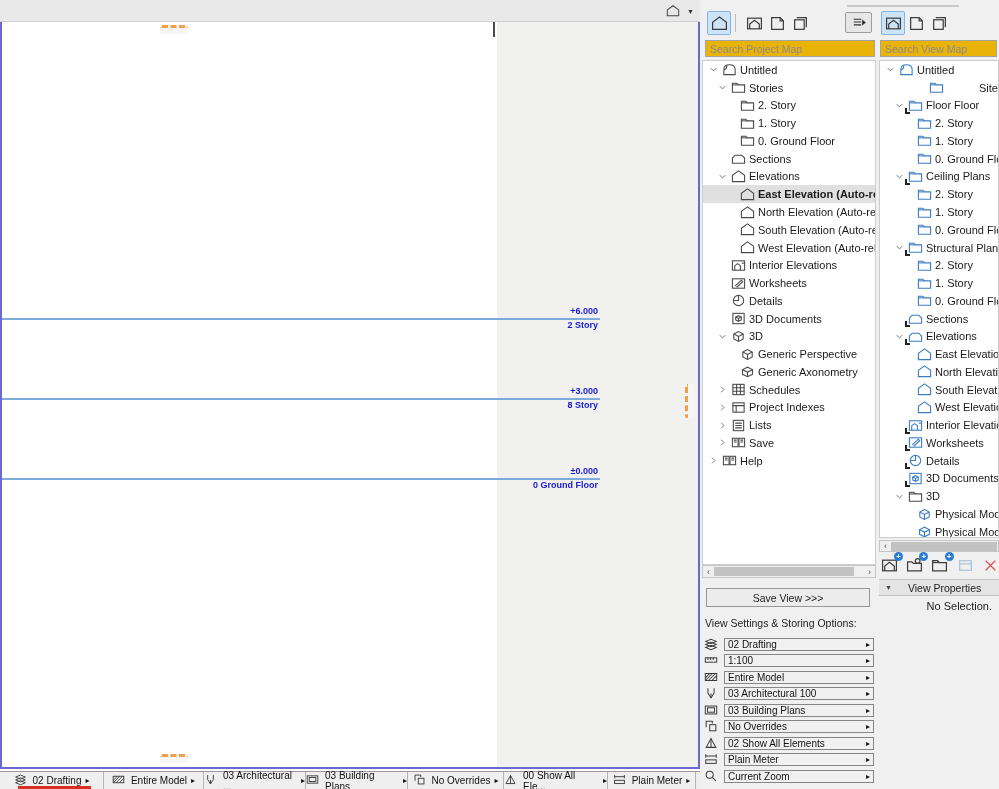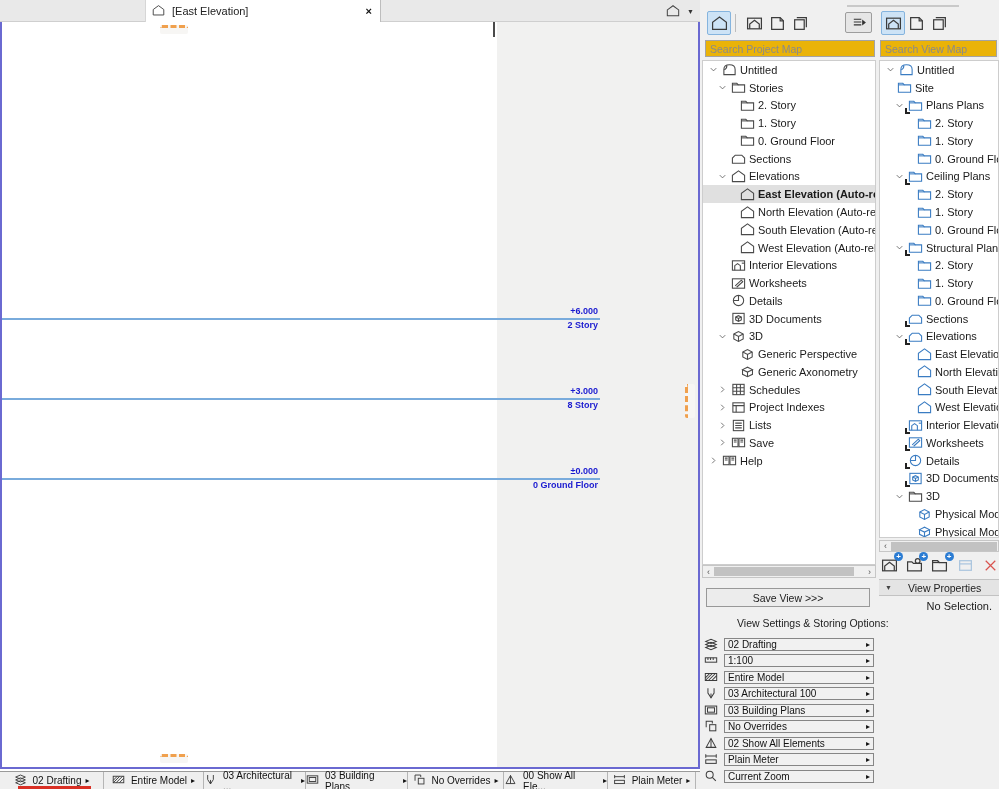--- a/index.html
+++ b/index.html
@@ -66,21 +66,21 @@
     font-size:9px; color:#555; }
   #pm-hscroll { left:2px; top:565px; width:174px; }
   #vm-hscroll { left:179px; top:540px; width:120px; height:12px; }
   .hs-arrow { position:absolute; top:0; width:11px; height:100%; display:flex;
     align-items:center; justify-content:center; }
   .hs-thumb { position:absolute; top:1px; height:9px; background:#c2c2c2; }
 
   #save-view-btn { position:absolute; left:6px; top:588px; width:164px; height:19px;
     background:#ececec; border:1px solid #989898; font-size:10.5px; color:#222;
     font-family:"Liberation Sans", sans-serif; cursor:pointer; }
-  #settings-title { position:absolute; left:5px; top:617px; font-size:10.5px; color:#222;margin-left:32px; }
+  #settings-title { position:absolute; left:5px; top:617px; font-size:10.5px; color:#222; }
   #settings-rows { position:absolute; left:4px; top:636px; width:170px; }
   .set-row { height:16.5px; display:flex; align-items:center; gap:5px; }
   .set-drop { flex:1; height:13px; background:#f1f1f1; border:1px solid #868686;
     display:flex; align-items:center; font-size:10px; color:#111; padding:0 3px; }
   .set-drop .lbl { flex:1; white-space:nowrap; overflow:hidden; }
   .set-drop .arr { font-size:8px; color:#111; }
 
   #vm-actions { position:absolute; left:181px; top:555px; width:118px; height:22px;
     display:flex; align-items:center; gap:8px; }
   .act { position:relative; width:18px; height:18px; }
@@ -103,29 +103,20 @@
   .sb-item .arr { font-size:8px; }
   .red-underline { position:absolute; left:18px; right:12px; bottom:0; height:3px;
     background:#d93025; }
 </style>
 </head>
 <body>
 
 <div id="app">
 
   <div id="tab-bar" class="abs">
-    <div id="doc-tab">
-      <span class="icon-wrap" id="tab-house-icon">
-          <svg viewBox="0 0 16 16" class="ic" style="width: 13px; height: 13px;">
-            <path d="M1.5 13.5 V6.8 L8 2 L14.5 6.8 V13.5 Z" fill="none" stroke="#444" stroke-width="1.15"></path>
-          </svg>
-        </span>
-      <span class="ttl">[East Elevation]</span>
-      <span id="tab-close">×</span>
-    </div>
     <div id="tab-options">
       <span class="icon-wrap" id="tab-opt-icon">
           <svg viewBox="0 0 16 16" class="ic" style="width: 14px; height: 14px;">
             <path d="M1.5 13.5 V6.8 L8 2 L14.5 6.8 V13.5 Z" fill="none" stroke="#444" stroke-width="1.15"></path>
           </svg>
         </span>
       <span class="caret">▼</span>
     </div>
   </div>
 
@@ -486,21 +477,21 @@
             </svg>
           </span>
           <span class="icon-wrap">
             <svg viewBox="0 0 16 16" class="ic" style="width: 15px; height: 15px;">
               <path d="M2 13.5 V8 Q2 3 8 3 Q14 3 14 8 V13.5 Z" fill="none" stroke="#3a7cc2" stroke-width="1.15"></path>
               <path d="M5.2 3.6 Q5.2 7 2.4 8.4" fill="none" stroke="#3a7cc2" stroke-width="1.15"></path>
             </svg>
           </span>
           <span>Untitled</span>
         </div>
-        <div class="tree-row" style="padding-left: 2px;">
+        <div class="tree-row" style="padding-left: 2px; justify-content: space-between;">
           <span class="expander"></span>
           <span class="icon-wrap">
             <svg viewBox="0 0 16 16" class="ic" style="width: 15px; height: 15px;">
               <path d="M1.5 13 V3.5 H6.2 L7.8 5.2 H14.5 V13 Z" fill="none" stroke="#3a7cc2" stroke-width="1.15"></path>
               <path d="M1.5 5.2 H7.8" fill="none" stroke="#3a7cc2" stroke-width="1.15"></path>
             </svg>
           </span>
           <span>Site</span>
         </div>
         <div class="tree-row" style="padding-left: 13px;">
@@ -509,21 +500,21 @@
               <path d="M4 6 L8 10 L12 6" fill="none" stroke="#555" stroke-width="1.15"></path>
             </svg>
           </span>
           <span class="icon-wrap">
             <svg viewBox="0 0 16 16" class="ic" style="width: 15px; height: 15px;">
               <path d="M1.5 13 V3.5 H6.2 L7.8 5.2 H14.5 V13 Z" fill="none" stroke="#3a7cc2" stroke-width="1.15"></path>
               <path d="M1.5 5.2 H7.8" fill="none" stroke="#3a7cc2" stroke-width="1.15"></path>
             </svg>
             <span class="clone-mark"></span>
           </span>
-          <span>Plans Plans</span>
+          <span>Floor Floor</span>
         </div>
         <div class="tree-row" style="padding-left: 22px;">
           <span class="expander"></span>
           <span class="icon-wrap">
             <svg viewBox="0 0 16 16" class="ic" style="width: 15px; height: 15px;">
               <path d="M1.5 13 V3.5 H6.2 L7.8 5.2 H14.5 V13 Z" fill="none" stroke="#3a7cc2" stroke-width="1.15"></path>
               <path d="M1.5 5.2 H7.8" fill="none" stroke="#3a7cc2" stroke-width="1.15"></path>
             </svg>
           </span>
           <span>2. Story</span>

